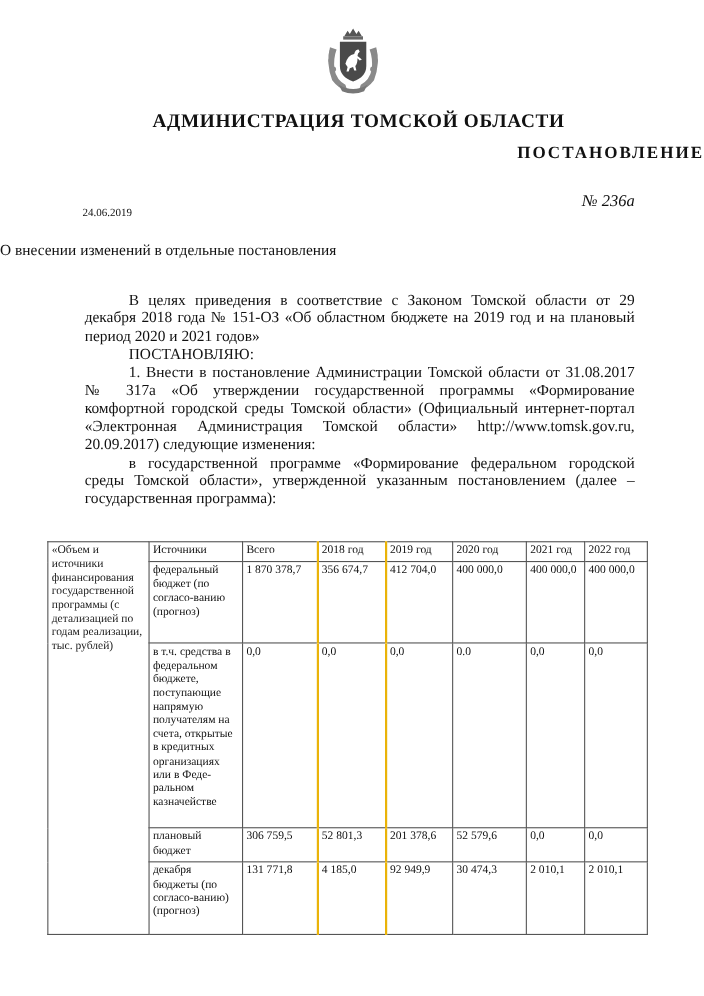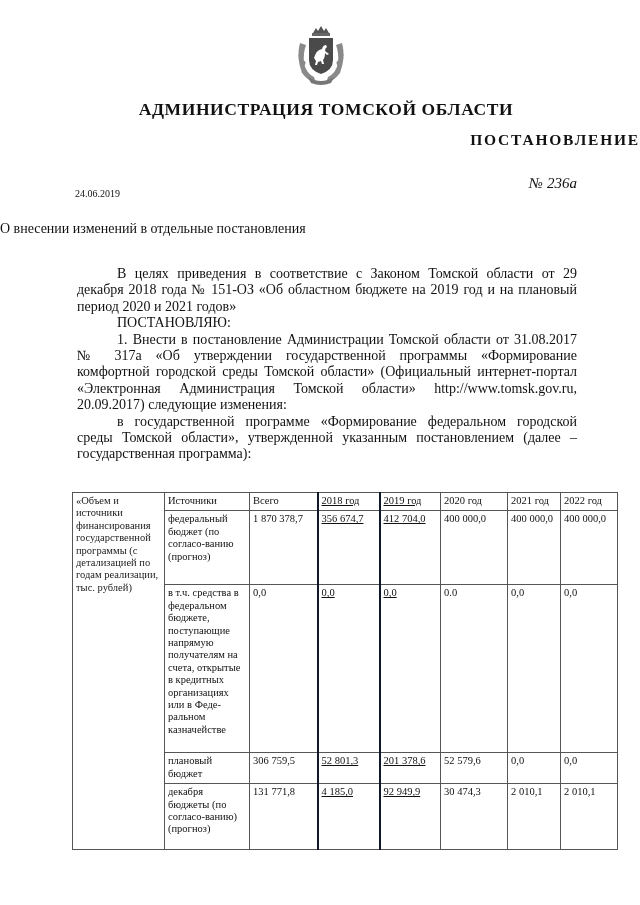--- a/index.html
+++ b/index.html
@@ -24,28 +24,28 @@
     font-size: 14px; line-height: 17px;
   }
   .body-text {
     left: 77px; width: 500px; top: 266px;
     font-size: 14px; line-height: 16.4px; text-align: justify;
   }
   .body-text p { margin: 0; }
   .body-text .ind { text-indent: 40px; }
 
   table.fin {
-    position: absolute; left: 72px; top: 492px; width: 545px;
+    position: absolute; left: 43px; top: 492px; width: 545px;
     border-collapse: collapse; font-size: 10.5px; line-height: 12.4px;
     table-layout: fixed;
   }
   table.fin td {
     border: 1px solid #555; vertical-align: top; padding: 2px 3px 3px 3px;
   }
-  table.fin td.thick { border-left: 2px solid #0f172a; text-decoration: underline; }
+  table.fin td.thick { border-left: 2px solid #eab308; }
   .lbl-col { color: #222; }
 </style>
 </head>
 <body>
 
 <div class="abs emblem">
   <svg width="50" height="62" viewBox="0 0 50 62">
     <g fill="#8a8a8a">
       <path d="M4 18 q-4 14 2 30 q6 8 14 10 l-2 -6 q-8 -4 -10 -14 q-1 -10 2 -18z"></path>
       <path d="M46 18 q4 14 -2 30 q-6 8 -14 10 l2 -6 q8 -4 10 -14 q1 -10 -2 -18z"></path>

